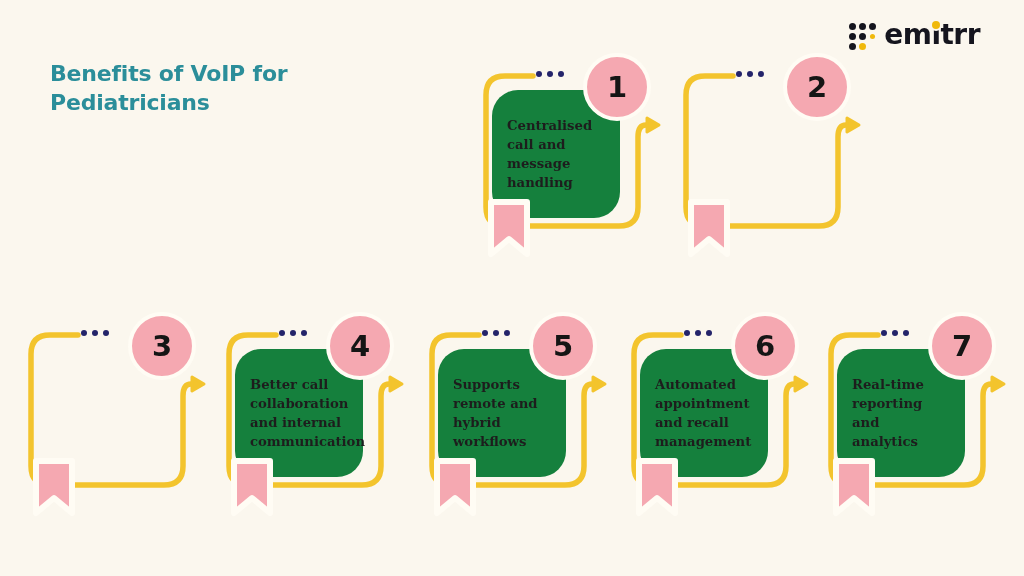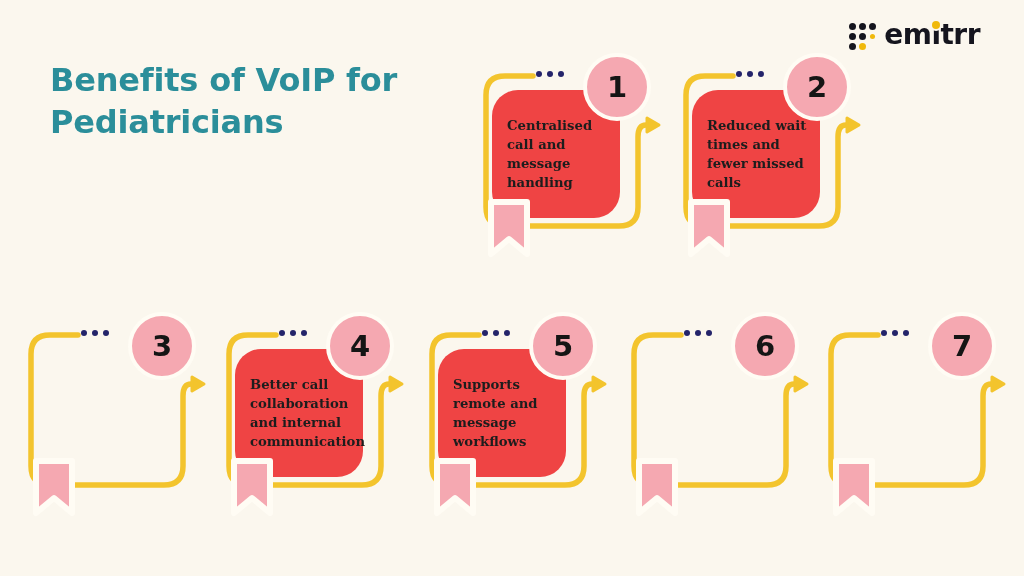--- a/index.html
+++ b/index.html
@@ -5,21 +5,21 @@
   html,body { margin:0; padding:0; }
   .canvas {
     position:relative; width:1024px; height:576px;
     background:#fbf7ee; overflow:hidden;
     font-family:"DejaVu Sans", sans-serif;
   }
 
   
   .title {
     position:absolute; left:50px; top:60px;
-    font-size:32px; font-weight:bold; line-height:1.3;
+    font-size:22px; font-weight:bold; line-height:1.3;
     color:#2b8e9a; white-space:pre-line; letter-spacing:-0.2px;
   }
   .brand {
     position:absolute; right:44px; top:18px;
     display:flex; align-items:center; gap:8px;
   }
   .brand-icon {
     display:grid; grid-template-columns:repeat(3,7px);
     grid-auto-rows:7px; gap:3px; margin-top:3px;
   }
@@ -43,21 +43,21 @@
   .card { position:absolute; width:190px; height:215px; }
   .flow { position:absolute; left:0; top:0; width:190px; height:215px; }
   .flow .track { fill:none; stroke:#f3c42d; stroke-width:5.5;
                  stroke-linecap:round; stroke-linejoin:round; }
   .flow .head  { fill:#f3c42d; stroke:#f3c42d; stroke-width:3;
                  stroke-linejoin:round; }
   .dots { position:absolute; left:60px; top:19px; display:flex; gap:5px; }
   .dots i { width:6px; height:6px; border-radius:50%; background:#24246a; }
   .note {
     position:absolute; left:16px; top:38px; width:128px; height:128px;
-    border-radius:26px; background:#ef4444;
+    border-radius:26px; background:#15803d;
     display:flex; align-items:center; box-sizing:border-box;
     padding:0 8px 0 15px;
   }
   .note-text {
     font-family:"DejaVu Serif", serif; font-weight:bold;
     font-size:13.2px; line-height:1.45; color:#1d1d1d;
     white-space:pre-line;
   }
   .num {
     position:absolute; left:107px; top:1px; width:68px; height:68px;
@@ -120,26 +120,20 @@
       <div class="card" style="left: 676px; top: 52px;">
     <svg class="flow" viewBox="0 0 190 215" xmlns="http://www.w3.org/2000/svg">
       <path class="track" d="M 57 24 H 29 Q 10 24 10 43 V 155 Q 10 174 29 174 H 143 Q 162 174 162 155 V 85 Q 162 73 170 73"></path>
       <polygon class="head" points="171,66 183,73 171,80"></polygon>
     </svg>
     <div class="dots">
       <i></i>
           <i></i>
           <i></i>
     </div>
-    <div class="note">
-      <div class="note-text">Reduced wait
-times and
-fewer missed
-calls</div>
-    </div>
     <div class="num">2</div>
     <svg class="ribbon" viewBox="0 0 46 62" xmlns="http://www.w3.org/2000/svg">
       <polygon points="5,4 41,4 41,56 23,41 5,56" fill="#f5a8b1" stroke="#fffcf4" stroke-width="6" stroke-linejoin="round"></polygon>
     </svg>
   </div>
       <div class="card" style="left: 21px; top: 311px;">
     <svg class="flow" viewBox="0 0 190 215" xmlns="http://www.w3.org/2000/svg">
       <path class="track" d="M 57 24 H 29 Q 10 24 10 43 V 155 Q 10 174 29 174 H 143 Q 162 174 162 155 V 85 Q 162 73 170 73"></path>
       <polygon class="head" points="171,66 183,73 171,80"></polygon>
     </svg>
@@ -180,52 +174,64 @@
       <polygon class="head" points="171,66 183,73 171,80"></polygon>
     </svg>
     <div class="dots">
       <i></i>
           <i></i>
           <i></i>
     </div>
     <div class="note">
       <div class="note-text">Supports
 remote and
-message
+hybrid
 workflows</div>
     </div>
     <div class="num">5</div>
     <svg class="ribbon" viewBox="0 0 46 62" xmlns="http://www.w3.org/2000/svg">
       <polygon points="5,4 41,4 41,56 23,41 5,56" fill="#f5a8b1" stroke="#fffcf4" stroke-width="6" stroke-linejoin="round"></polygon>
     </svg>
   </div>
       <div class="card" style="left: 624px; top: 311px;">
     <svg class="flow" viewBox="0 0 190 215" xmlns="http://www.w3.org/2000/svg">
       <path class="track" d="M 57 24 H 29 Q 10 24 10 43 V 155 Q 10 174 29 174 H 143 Q 162 174 162 155 V 85 Q 162 73 170 73"></path>
       <polygon class="head" points="171,66 183,73 171,80"></polygon>
     </svg>
     <div class="dots">
       <i></i>
           <i></i>
           <i></i>
     </div>
+    <div class="note">
+      <div class="note-text">Automated
+appointment
+and recall
+management</div>
+    </div>
     <div class="num">6</div>
     <svg class="ribbon" viewBox="0 0 46 62" xmlns="http://www.w3.org/2000/svg">
       <polygon points="5,4 41,4 41,56 23,41 5,56" fill="#f5a8b1" stroke="#fffcf4" stroke-width="6" stroke-linejoin="round"></polygon>
     </svg>
   </div>
       <div class="card" style="left: 821px; top: 311px;">
     <svg class="flow" viewBox="0 0 190 215" xmlns="http://www.w3.org/2000/svg">
       <path class="track" d="M 57 24 H 29 Q 10 24 10 43 V 155 Q 10 174 29 174 H 143 Q 162 174 162 155 V 85 Q 162 73 170 73"></path>
       <polygon class="head" points="171,66 183,73 171,80"></polygon>
     </svg>
     <div class="dots">
       <i></i>
           <i></i>
           <i></i>
     </div>
+    <div class="note">
+      <div class="note-text">Real-time
+reporting
+and
+analytics</div>
+    </div>
     <div class="num">7</div>
     <svg class="ribbon" viewBox="0 0 46 62" xmlns="http://www.w3.org/2000/svg">
       <polygon points="5,4 41,4 41,56 23,41 5,56" fill="#f5a8b1" stroke="#fffcf4" stroke-width="6" stroke-linejoin="round"></polygon>
     </svg>
   </div>
     </div>
 </div>
 
 </body></html>

